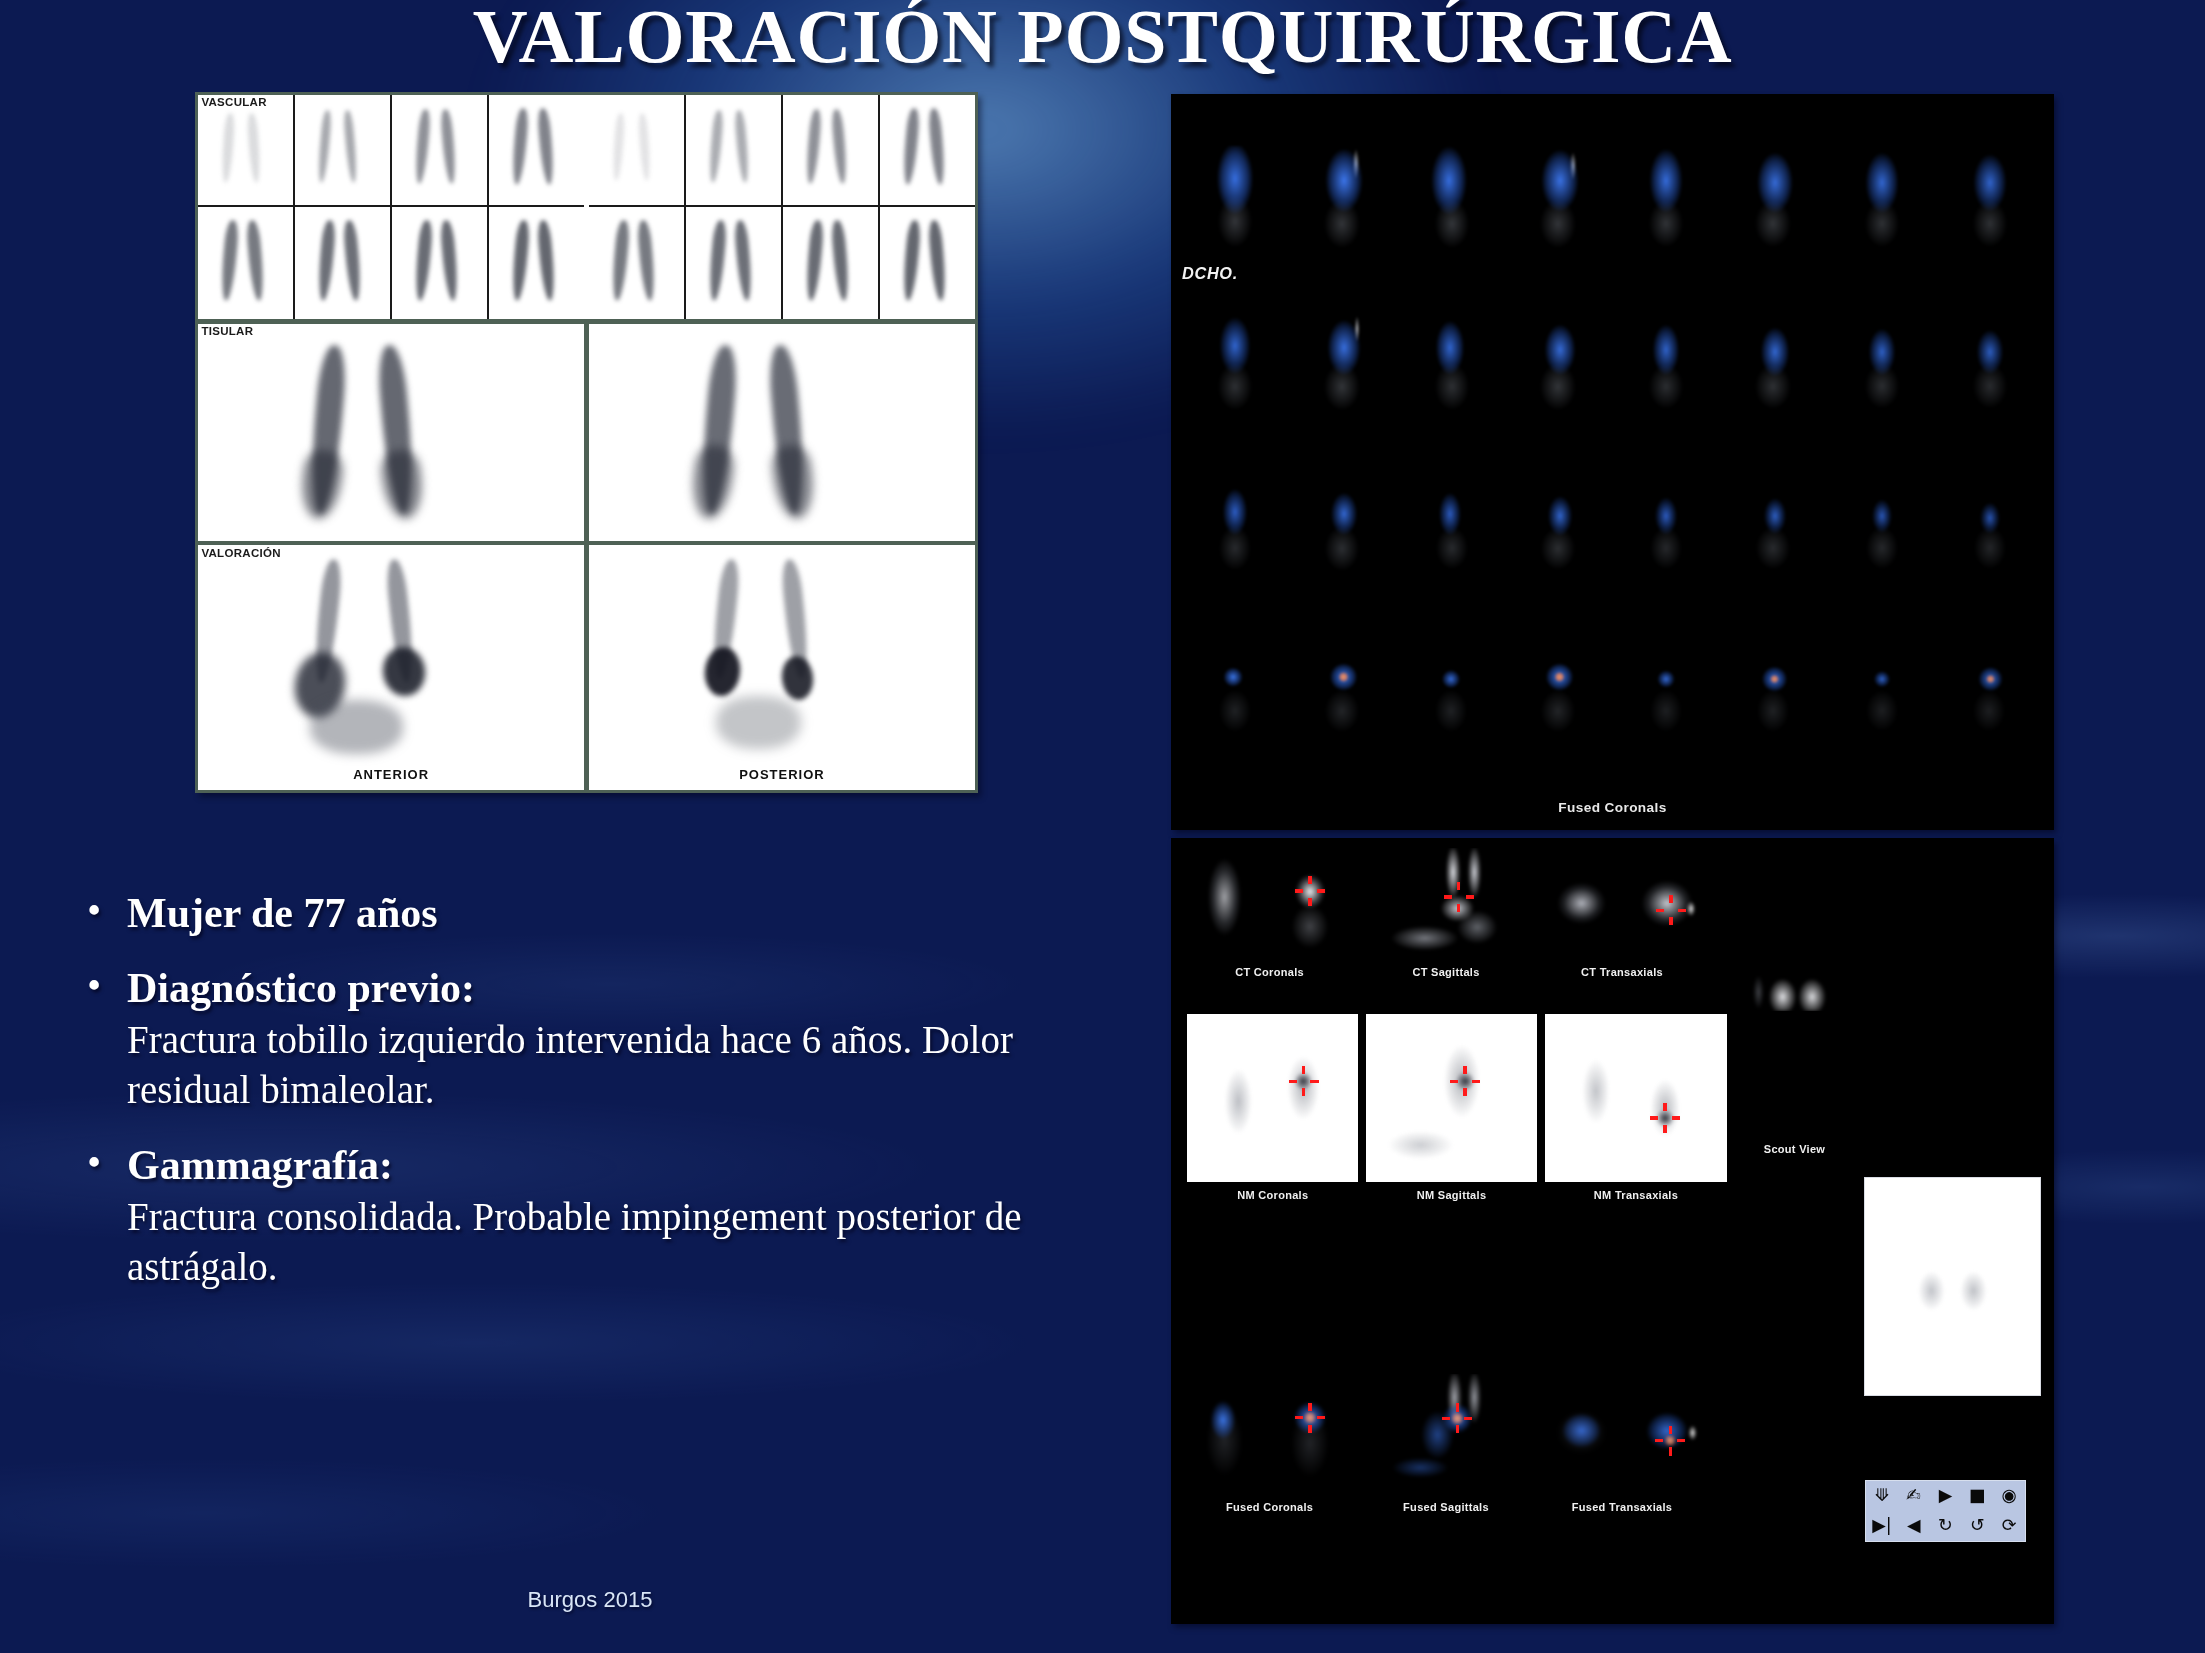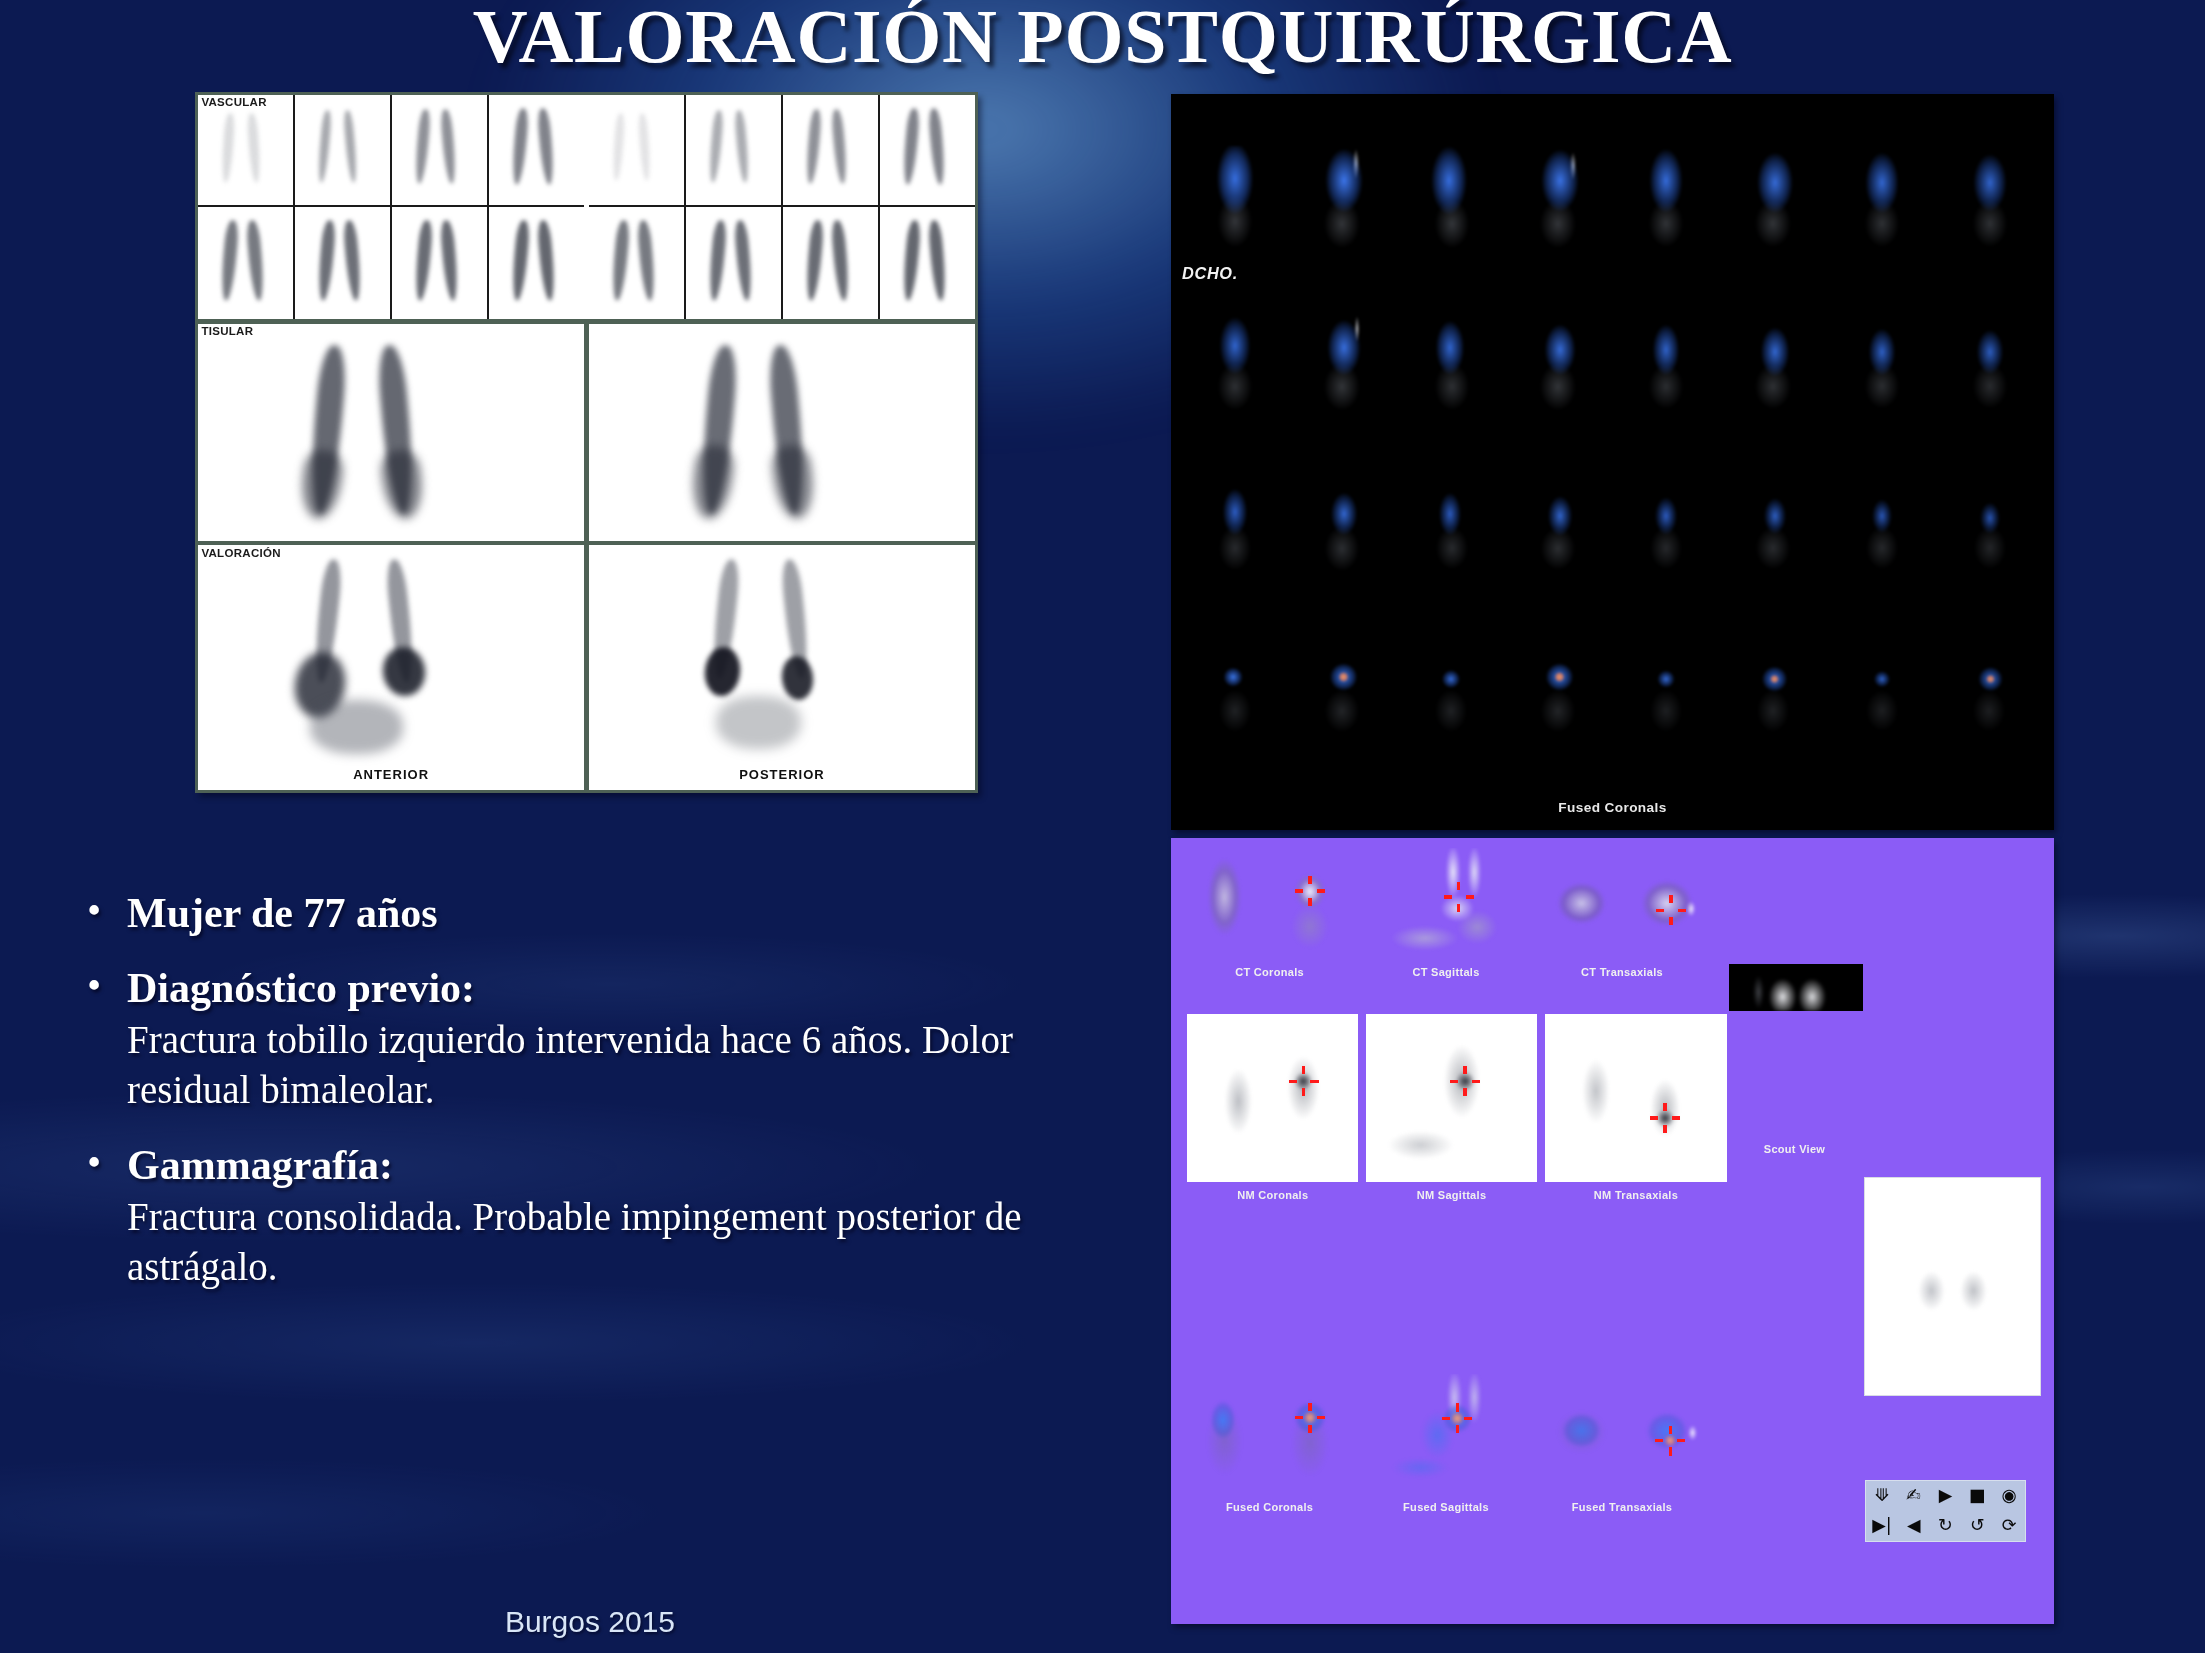--- a/index.html
+++ b/index.html
@@ -120,21 +120,21 @@
     font-size:13.6px;font-weight:bold;color:#e8e8e8;letter-spacing:0.4px;
   }
   .sp-grid{position:absolute;left:11px;top:23px;right:11px;bottom:65px;
     display:grid;grid-template-columns:repeat(8,1fr);grid-template-rows:repeat(4,1fr);gap:2.7px;}
   .sp-cell{position:relative;overflow:hidden;}
   .ankle{position:absolute;left:50%;top:50%;transform:translate(-50%,-50%);}
 
   
   #ws{
     position:absolute;left:1171px;top:838px;width:883px;height:786px;
-    background:#8b5cf6;
+    background:#000000;
     box-shadow:3.4px 4.1px 6.1px rgba(0,0,20,.5);
     overflow:hidden;
   }
   .ws-cap{
     font-family:"Liberation Sans", sans-serif;
     font-size:11px;font-weight:bold;color:#f0f0f0;letter-spacing:0.3px;
     text-align:center;
   }
   .ws-tile{position:absolute;overflow:hidden;}
   .ws-nmbox{position:absolute;background:#fff;overflow:hidden;}
@@ -170,23 +170,22 @@
     display:flex;align-items:flex-start;
   }
   .bdot{flex:0 0 39px;font-size:35px;line-height:1.28;}
   .bbody{
     font-size:39px;line-height:1.28;font-weight:normal;
     padding-left:39px;margin-top:2.7px;
   }
   #footer{
     position:absolute;left:0;top:1587px;width:1180px;text-align:center;
     font-family:"Liberation Sans", sans-serif;
-    font-size:30px;color:#d9e6f7;
+    font-size:22px;color:#d9e6f7;
     text-shadow:1.4px 2px 2.7px rgba(0,0,25,.6);
-    margin-top:18px;
   }
 </style>
 </head>
 <body>
 
 <div id="slide">
   <div class="bg-base"></div>
   <div class="bg-wave"></div>
   <div class="bg-glow-top"></div>
 

